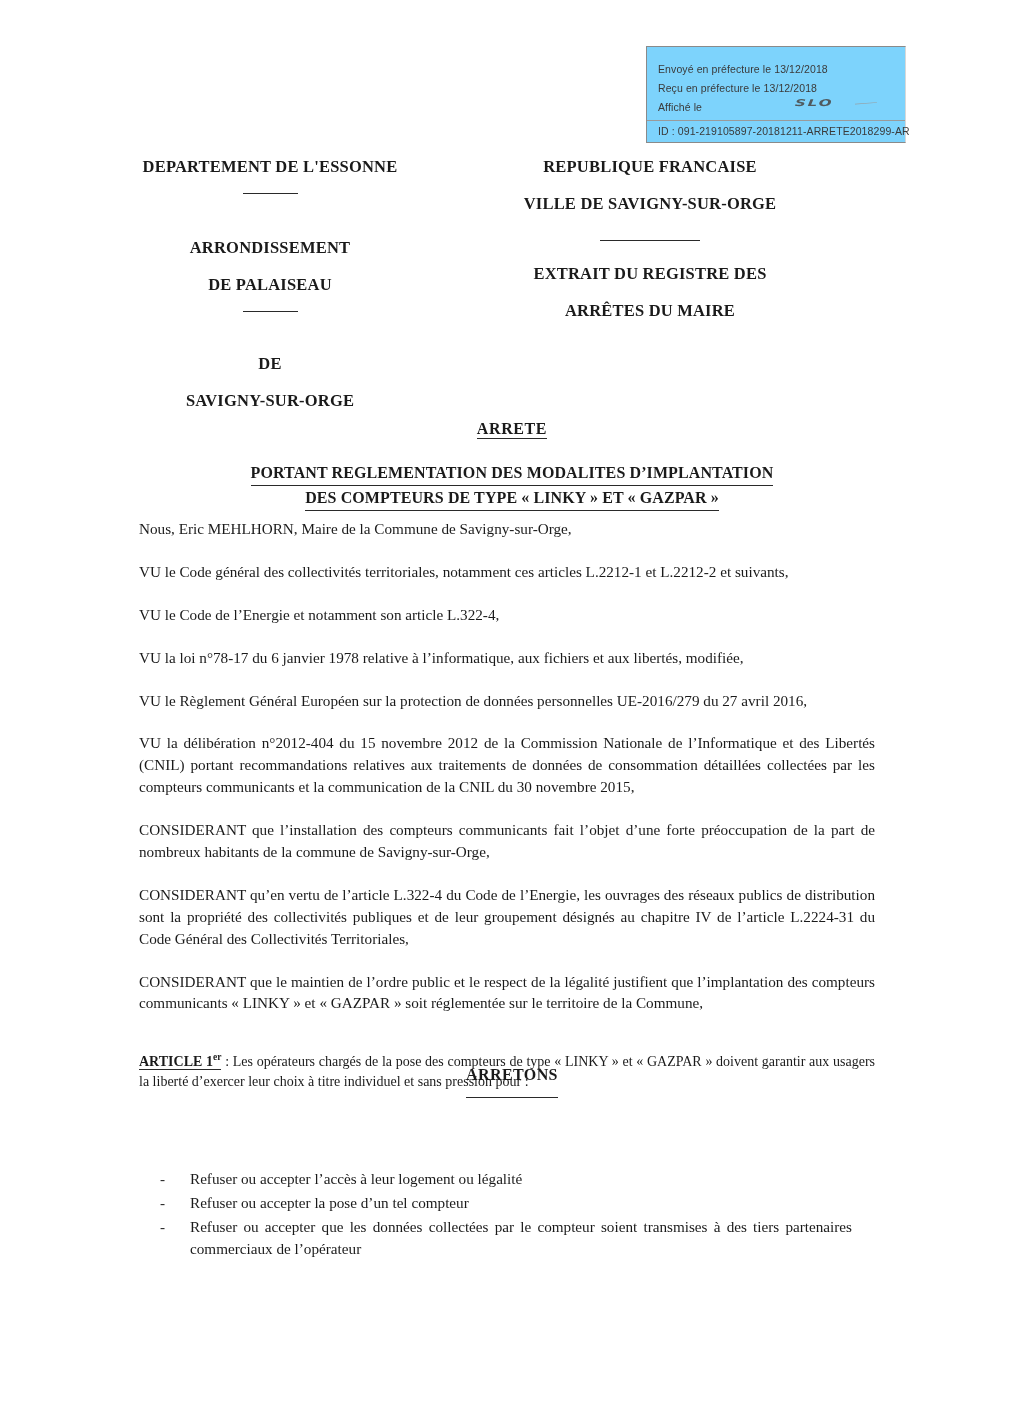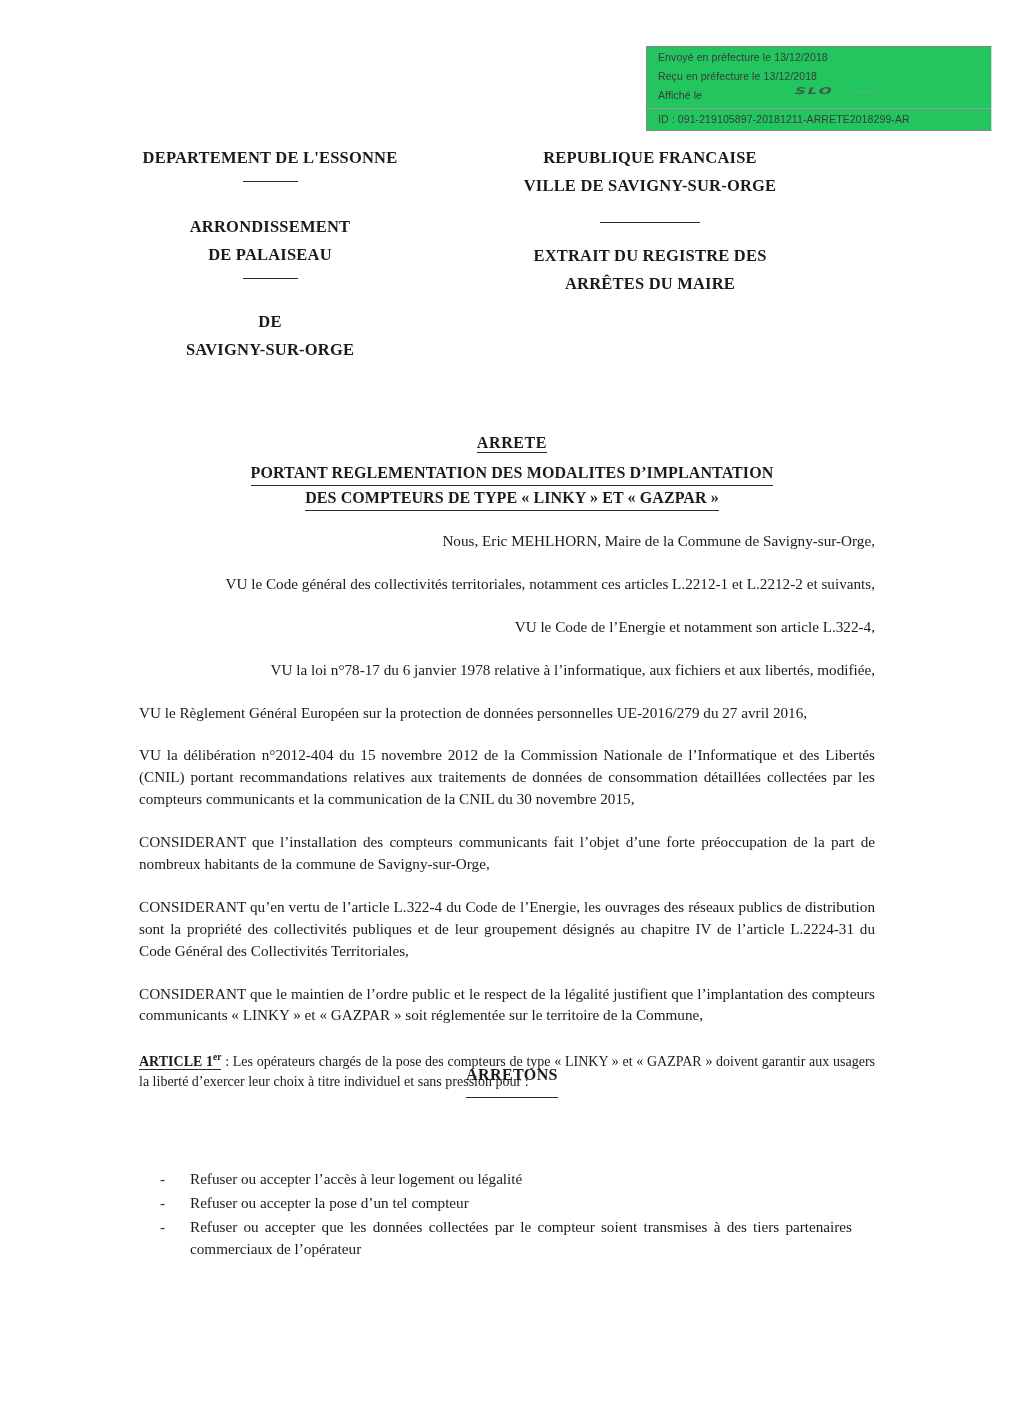--- a/index.html
+++ b/index.html
@@ -14,30 +14,30 @@
     font-family: "Liberation Serif", "DejaVu Serif", serif;
     color: #1a1a1a;
     overflow: hidden;
   }
 
   
   .stamp-box {
     position: absolute;
     left: 646px;
     top: 46px;
-    width: 346px;
+    width: 260px;
     box-sizing: border-box;
     border: 1px solid #8a8a8a;
     border-right: 1px solid #d8d8d8;
-    padding: 0 0 0 0;
+    padding: 12px 0 0 0;
     font-family: "Liberation Sans", "DejaVu Sans", sans-serif;
     font-size: 10.5px;
     color: #3a3a3a;
     letter-spacing: 0.1px;
-    background: #22c55e;
+    background: #7dd3fc;
   }
   .stamp-line {
     padding: 3.5px 10px 3.5px 11px;
     white-space: nowrap;
   }
   .stamp-affiche {
     position: relative;
     padding-bottom: 6px;
   }
   .stamp-sig {
@@ -101,35 +101,34 @@
     height: 0;
     border-top: 1.6px solid #2a2a2a;
     margin: 13px auto 13px auto;
   }
   .rule-md {
     width: 100px;
     height: 0;
     border-top: 1.6px solid #2a2a2a;
     margin: 26px auto 22px auto;
   }
-  .blk { margin: 7px; font-family: Liberation Serif, serif; }
+  .blk { margin: 16px; font-family: Liberation Serif, serif; }
   .gap-a { height: 14px; }
   .gap-b { height: 12px; }
 
   
   .title-arrete {
     position: absolute;
     left: 0;
     top: 420px;
     width: 1024px;
     text-align: center;
     font-weight: bold;
     font-size: 16px;
     letter-spacing: 0.6px;
-    margin-top: 14px;
   }
   .title-arrete span {
     border-bottom: 1.4px solid #2a2a2a;
     padding-bottom: 1px;
   }
   .title-main {
     position: absolute;
     left: 0;
     top: 461px;
     width: 1024px;
@@ -152,21 +151,21 @@
     top: 518px;
     width: 736px;
     font-size: 15.2px;
     line-height: 1.44;
   }
   .p {
     margin: 0 0 21px 0;
     text-align: justify;
     text-justify: inter-word;
   }
-  .p.nojust { text-align: right; margin-top: 12px; }
+  .p.nojust { text-align: left; }
 
   
   .arretons {
     position: absolute;
     left: 0;
     top: 1066px;
     width: 1024px;
     text-align: center;
     font-weight: bold;
     font-size: 16px;

